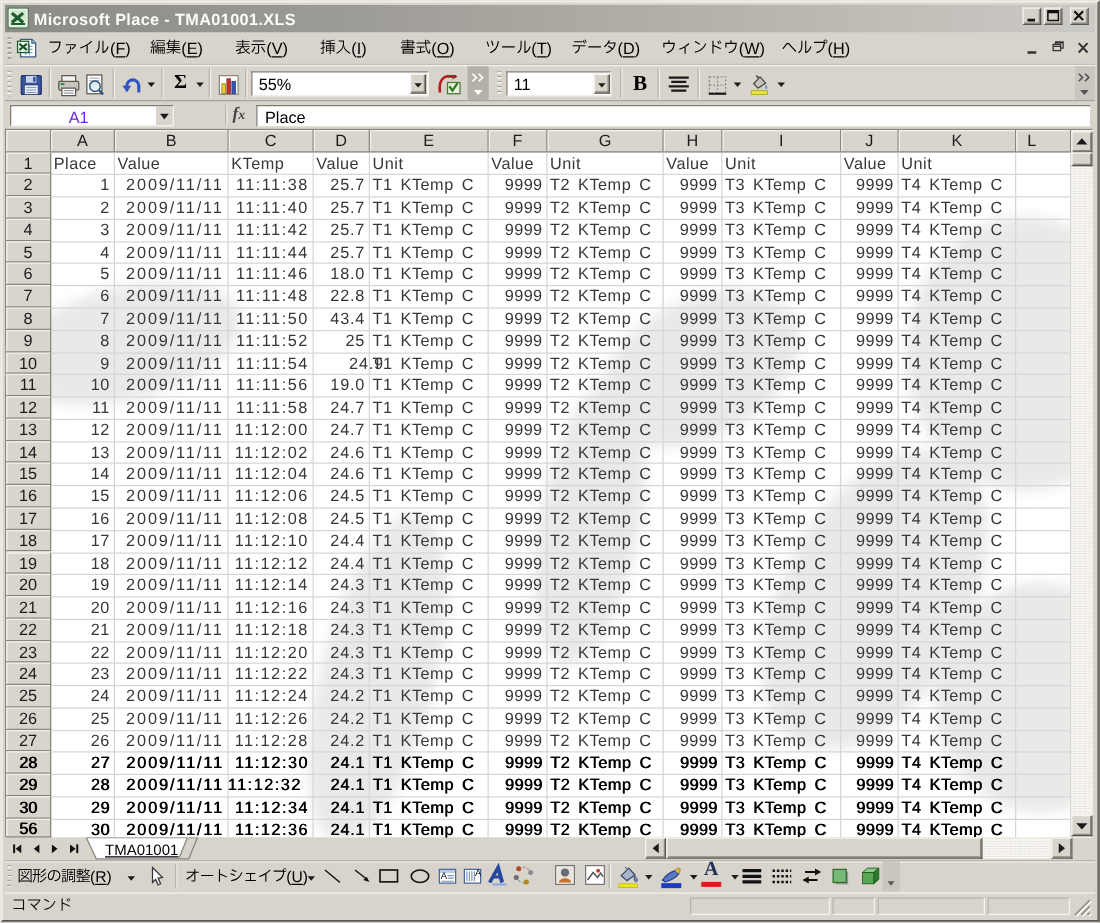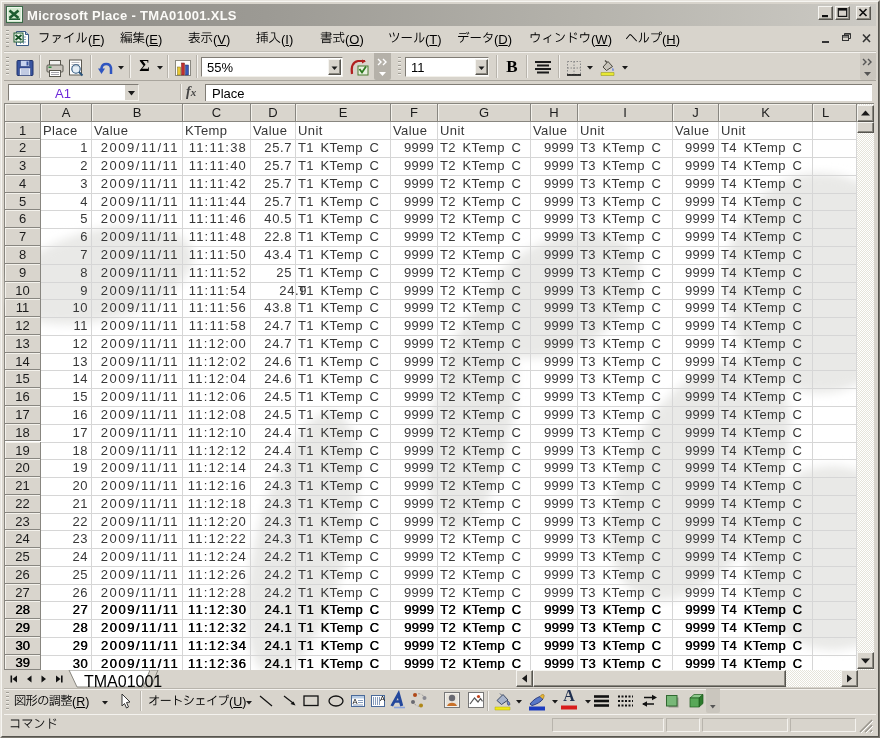--- a/index.html
+++ b/index.html
@@ -298,21 +298,21 @@
 <div class="hdr" style="left:5px;top:477.0px;width:36px;height:17.8px;line-height:17.8px;">21</div>
 <div class="hdr" style="left:5px;top:494.8px;width:36px;height:17.8px;line-height:17.8px;">22</div>
 <div class="hdr" style="left:5px;top:512.5px;width:36px;height:17.8px;line-height:17.8px;">23</div>
 <div class="hdr" style="left:5px;top:530.3px;width:36px;height:17.8px;line-height:17.8px;">24</div>
 <div class="hdr" style="left:5px;top:548.1px;width:36px;height:17.8px;line-height:17.8px;">25</div>
 <div class="hdr" style="left:5px;top:565.9px;width:36px;height:17.8px;line-height:17.8px;">26</div>
 <div class="hdr" style="left:5px;top:583.6px;width:36px;height:17.8px;line-height:17.8px;">27</div>
 <div class="hdr" style="left:5px;top:601.4px;width:36px;height:17.8px;line-height:17.8px;text-shadow:0.5px 0 0 #000;color:#000;">28</div>
 <div class="hdr" style="left:5px;top:619.2px;width:36px;height:17.8px;line-height:17.8px;text-shadow:0.5px 0 0 #000;color:#000;">29</div>
 <div class="hdr" style="left:5px;top:636.9px;width:36px;height:17.8px;line-height:17.8px;text-shadow:0.5px 0 0 #000;color:#000;">30</div>
-<div class="hdr" style="left:5px;top:654.7px;width:36px;height:15.3px;line-height:15.3px;text-shadow:0.5px 0 0 #000;color:#000;">39</div>
+<div class="hdr" style="left:5px;top:654.7px;width:36px;height:15.3px;line-height:15.3px;text-shadow:0.5px 0 0 #000;color:#000;">56</div>
 <div class="abs" style="left:91px;top:122px;width:1px;height:548px;background:#d6d6d6"></div>
 <div class="abs" style="left:182px;top:122px;width:1px;height:548px;background:#d6d6d6"></div>
 <div class="abs" style="left:250px;top:122px;width:1px;height:548px;background:#d6d6d6"></div>
 <div class="abs" style="left:295px;top:122px;width:1px;height:548px;background:#d6d6d6"></div>
 <div class="abs" style="left:390px;top:122px;width:1px;height:548px;background:#d6d6d6"></div>
 <div class="abs" style="left:437px;top:122px;width:1px;height:548px;background:#d6d6d6"></div>
 <div class="abs" style="left:530px;top:122px;width:1px;height:548px;background:#d6d6d6"></div>
 <div class="abs" style="left:577px;top:122px;width:1px;height:548px;background:#d6d6d6"></div>
 <div class="abs" style="left:672px;top:122px;width:1px;height:548px;background:#d6d6d6"></div>
 <div class="abs" style="left:718px;top:122px;width:1px;height:548px;background:#d6d6d6"></div>
@@ -410,21 +410,21 @@
     <span class="c" style="left:397px;width:93px;text-align:left;padding-left:3px;letter-spacing:0.4px;word-spacing:2.5px;">T2 KTemp C</span>
     <span class="c" style="left:490px;width:47px;text-align:right;padding-right:3px;letter-spacing:0.3px;">9999</span>
     <span class="c" style="left:537px;width:95px;text-align:left;padding-left:3px;letter-spacing:0.4px;word-spacing:2.5px;">T3 KTemp C</span>
     <span class="c" style="left:632px;width:46px;text-align:right;padding-right:3px;letter-spacing:0.3px;">9999</span>
     <span class="c" style="left:678px;width:94px;text-align:left;padding-left:3px;letter-spacing:0.4px;word-spacing:2.5px;">T4 KTemp C</span>
   </div>
 <div class="cellrow" style="top:210.4px;height:17.77px;line-height:17.4px">
     <span class="c" style="left:0px;width:51px;text-align:right;padding-right:3px;letter-spacing:0.5px;">5</span>
     <span class="c" style="left:51px;width:91px;text-align:right;padding-right:3px;letter-spacing:1.5px;">2009/11/11</span>
     <span class="c" style="left:142px;width:68px;text-align:right;padding-right:3px;letter-spacing:1.2px;">11:11:46</span>
-    <span class="c" style="left:210px;width:45px;text-align:right;padding-right:3px;letter-spacing:0.6px;">40.5</span>
+    <span class="c" style="left:210px;width:45px;text-align:right;padding-right:3px;letter-spacing:0.6px;">18.0</span>
     <span class="c" style="left:255px;width:95px;text-align:left;padding-left:3px;letter-spacing:0.4px;word-spacing:2.5px;">T1 KTemp C</span>
     <span class="c" style="left:350px;width:47px;text-align:right;padding-right:3px;letter-spacing:0.3px;">9999</span>
     <span class="c" style="left:397px;width:93px;text-align:left;padding-left:3px;letter-spacing:0.4px;word-spacing:2.5px;">T2 KTemp C</span>
     <span class="c" style="left:490px;width:47px;text-align:right;padding-right:3px;letter-spacing:0.3px;">9999</span>
     <span class="c" style="left:537px;width:95px;text-align:left;padding-left:3px;letter-spacing:0.4px;word-spacing:2.5px;">T3 KTemp C</span>
     <span class="c" style="left:632px;width:46px;text-align:right;padding-right:3px;letter-spacing:0.3px;">9999</span>
     <span class="c" style="left:678px;width:94px;text-align:left;padding-left:3px;letter-spacing:0.4px;word-spacing:2.5px;">T4 KTemp C</span>
   </div>
 <div class="cellrow" style="top:228.2px;height:17.77px;line-height:17.4px">
     <span class="c" style="left:0px;width:51px;text-align:right;padding-right:3px;letter-spacing:0.5px;">6</span>
@@ -475,21 +475,21 @@
     <span class="c" style="left:397px;width:93px;text-align:left;padding-left:3px;letter-spacing:0.4px;word-spacing:2.5px;">T2 KTemp C</span>
     <span class="c" style="left:490px;width:47px;text-align:right;padding-right:3px;letter-spacing:0.3px;">9999</span>
     <span class="c" style="left:537px;width:95px;text-align:left;padding-left:3px;letter-spacing:0.4px;word-spacing:2.5px;">T3 KTemp C</span>
     <span class="c" style="left:632px;width:46px;text-align:right;padding-right:3px;letter-spacing:0.3px;">9999</span>
     <span class="c" style="left:678px;width:94px;text-align:left;padding-left:3px;letter-spacing:0.4px;word-spacing:2.5px;">T4 KTemp C</span>
   </div>
 <div class="cellrow" style="top:299.3px;height:17.77px;line-height:17.4px">
     <span class="c" style="left:0px;width:51px;text-align:right;padding-right:3px;letter-spacing:0.5px;">10</span>
     <span class="c" style="left:51px;width:91px;text-align:right;padding-right:3px;letter-spacing:1.5px;">2009/11/11</span>
     <span class="c" style="left:142px;width:68px;text-align:right;padding-right:3px;letter-spacing:1.2px;">11:11:56</span>
-    <span class="c" style="left:210px;width:45px;text-align:right;padding-right:3px;letter-spacing:0.6px;">43.8</span>
+    <span class="c" style="left:210px;width:45px;text-align:right;padding-right:3px;letter-spacing:0.6px;">19.0</span>
     <span class="c" style="left:255px;width:95px;text-align:left;padding-left:3px;letter-spacing:0.4px;word-spacing:2.5px;">T1 KTemp C</span>
     <span class="c" style="left:350px;width:47px;text-align:right;padding-right:3px;letter-spacing:0.3px;">9999</span>
     <span class="c" style="left:397px;width:93px;text-align:left;padding-left:3px;letter-spacing:0.4px;word-spacing:2.5px;">T2 KTemp C</span>
     <span class="c" style="left:490px;width:47px;text-align:right;padding-right:3px;letter-spacing:0.3px;">9999</span>
     <span class="c" style="left:537px;width:95px;text-align:left;padding-left:3px;letter-spacing:0.4px;word-spacing:2.5px;">T3 KTemp C</span>
     <span class="c" style="left:632px;width:46px;text-align:right;padding-right:3px;letter-spacing:0.3px;">9999</span>
     <span class="c" style="left:678px;width:94px;text-align:left;padding-left:3px;letter-spacing:0.4px;word-spacing:2.5px;">T4 KTemp C</span>
   </div>
 <div class="cellrow" style="top:317.1px;height:17.77px;line-height:17.4px">
     <span class="c" style="left:0px;width:51px;text-align:right;padding-right:3px;letter-spacing:0.5px;">11</span>
@@ -708,21 +708,21 @@
     <span class="c" style="left:350px;width:47px;text-align:right;padding-right:3px;letter-spacing:0.3px;color:#000;text-shadow:0.5px 0 0 #000;">9999</span>
     <span class="c" style="left:397px;width:93px;text-align:left;padding-left:3px;letter-spacing:0.4px;color:#000;text-shadow:0.5px 0 0 #000;word-spacing:2.5px;">T2 KTemp C</span>
     <span class="c" style="left:490px;width:47px;text-align:right;padding-right:3px;letter-spacing:0.3px;color:#000;text-shadow:0.5px 0 0 #000;">9999</span>
     <span class="c" style="left:537px;width:95px;text-align:left;padding-left:3px;letter-spacing:0.4px;color:#000;text-shadow:0.5px 0 0 #000;word-spacing:2.5px;">T3 KTemp C</span>
     <span class="c" style="left:632px;width:46px;text-align:right;padding-right:3px;letter-spacing:0.3px;color:#000;text-shadow:0.5px 0 0 #000;">9999</span>
     <span class="c" style="left:678px;width:94px;text-align:left;padding-left:3px;letter-spacing:0.4px;color:#000;text-shadow:0.5px 0 0 #000;word-spacing:2.5px;">T4 KTemp C</span>
   </div>
 <div class="cellrow" style="top:619.2px;height:17.77px;line-height:17.4px">
     <span class="c" style="left:0px;width:51px;text-align:right;padding-right:3px;letter-spacing:0.5px;color:#000;text-shadow:0.5px 0 0 #000;">28</span>
     <span class="c" style="left:51px;width:91px;text-align:right;padding-right:3px;letter-spacing:1.5px;color:#000;text-shadow:0.5px 0 0 #000;">2009/11/11</span>
-    <span class="c" style="left:142px;width:68px;text-align:right;padding-right:3px;letter-spacing:1.2px;color:#000;text-shadow:0.5px 0 0 #000;">11:12:32</span>
+    <span class="c" style="left:142px;width:68px;padding-right:3px;letter-spacing:1.2px;color:#000;text-shadow:0.5px 0 0 #000;">11:12:32</span>
     <span class="c" style="left:210px;width:45px;text-align:right;padding-right:3px;letter-spacing:0.6px;color:#000;text-shadow:0.5px 0 0 #000;">24.1</span>
     <span class="c" style="left:255px;width:95px;text-align:left;padding-left:3px;letter-spacing:0.4px;color:#000;text-shadow:0.5px 0 0 #000;word-spacing:2.5px;">T1 KTemp C</span>
     <span class="c" style="left:350px;width:47px;text-align:right;padding-right:3px;letter-spacing:0.3px;color:#000;text-shadow:0.5px 0 0 #000;">9999</span>
     <span class="c" style="left:397px;width:93px;text-align:left;padding-left:3px;letter-spacing:0.4px;color:#000;text-shadow:0.5px 0 0 #000;word-spacing:2.5px;">T2 KTemp C</span>
     <span class="c" style="left:490px;width:47px;text-align:right;padding-right:3px;letter-spacing:0.3px;color:#000;text-shadow:0.5px 0 0 #000;">9999</span>
     <span class="c" style="left:537px;width:95px;text-align:left;padding-left:3px;letter-spacing:0.4px;color:#000;text-shadow:0.5px 0 0 #000;word-spacing:2.5px;">T3 KTemp C</span>
     <span class="c" style="left:632px;width:46px;text-align:right;padding-right:3px;letter-spacing:0.3px;color:#000;text-shadow:0.5px 0 0 #000;">9999</span>
     <span class="c" style="left:678px;width:94px;text-align:left;padding-left:3px;letter-spacing:0.4px;color:#000;text-shadow:0.5px 0 0 #000;word-spacing:2.5px;">T4 KTemp C</span>
   </div>
 <div class="cellrow" style="top:636.9px;height:17.77px;line-height:17.4px">
@@ -773,21 +773,21 @@
     <path d="M4.5,3.5 L9,7 L4.5,10.5 Z" fill="#111"></path>
   </svg>
 <svg class="abs" style="left:52px;top:672px" width="14" height="14" viewBox="0 0 14 14">
     <path d="M4,3.5 L8.5,7 L4,10.5 Z" fill="#111"></path>
     <rect x="9" y="3.5" width="1.6" height="7" fill="#111"></rect>
   </svg>
 <svg class="abs" style="left:68px;top:670px" width="92" height="18" viewBox="0 0 92 18">
 <path d="M1,0 L82,0 L75,17 L9,17 Z" fill="#fff" stroke="#87857e"></path>
 <path d="M83,0 L90,0 L83,17 L76,17" fill="none" stroke="#87857e"></path>
 </svg>
-<div class="abs" style="left:84px;top:673px;font-size:16px;color:#000;text-decoration:underline">TMA01001</div>
+<div class="abs" style="left:84px;top:673px;font-size:12px;color:#000;text-decoration:underline">TMA01001</div>
 <div class="abs" style="left:516px;top:670px;width:342px;height:17px;background:#f2f0e8;background-image:repeating-conic-gradient(#fff 0 25%,#e6e4da 0 50%);background-size:2px 2px"></div>
 <div class="btn3d" style="left:516px;top:670px;width:17px;height:17px"></div>
 <svg class="abs" style="left:516px;top:670px" width="17" height="17" viewBox="0 0 17 17">
     <path d="M11,4.5 L6,8.5 L11,12.5 Z" fill="#1a1a1a"></path>
   </svg>
 <div class="btn3d" style="left:533px;top:670px;width:253px;height:17px"></div>
 <div class="btn3d" style="left:841px;top:670px;width:17px;height:17px"></div>
 <svg class="abs" style="left:841px;top:670px" width="17" height="17" viewBox="0 0 17 17">
     <path d="M6,4.5 L11,8.5 L6,12.5 Z" fill="#1a1a1a"></path>
   </svg>

